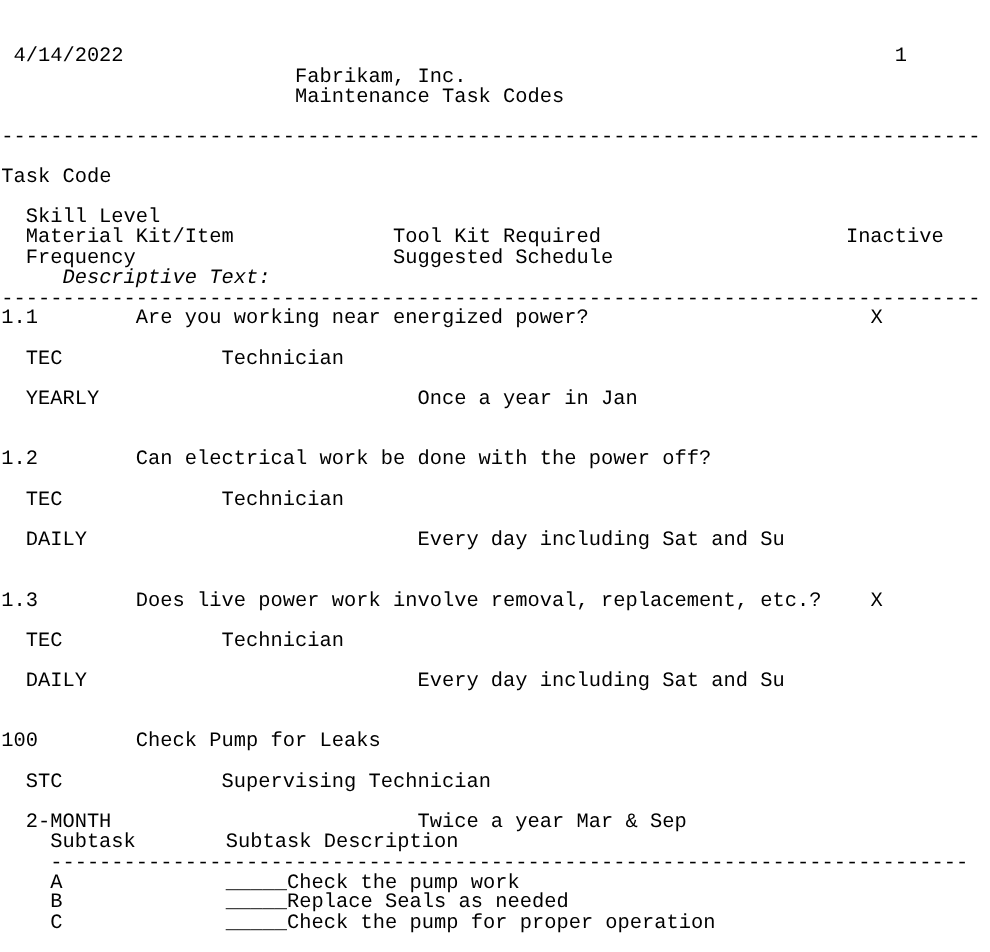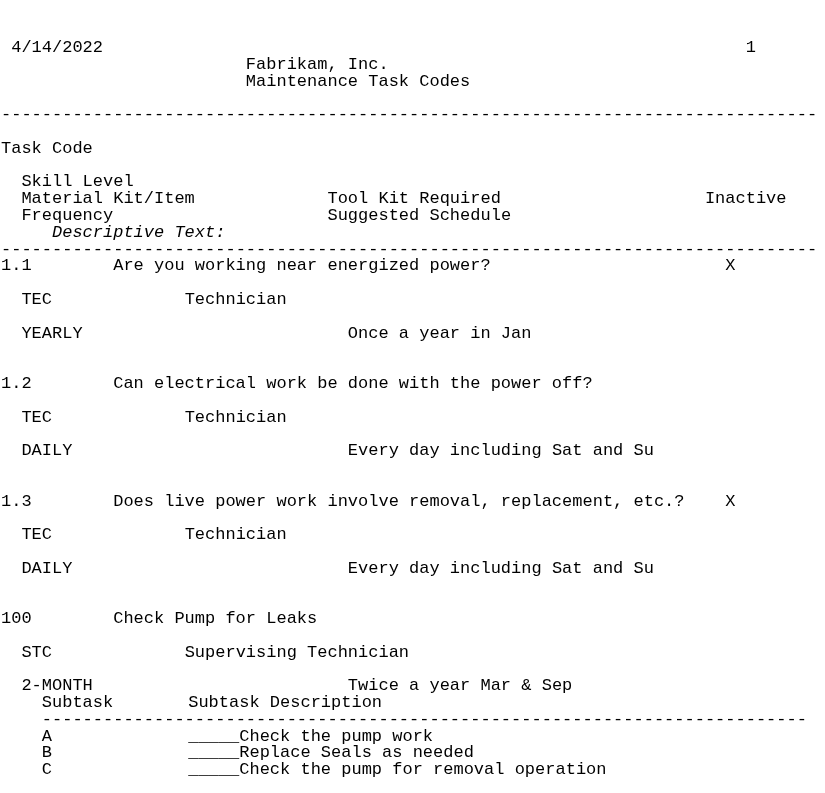--- a/index.html
+++ b/index.html
@@ -165,16 +165,16 @@
   <div class="ln">
     <span class="f c4">A</span>
     <span class="f c16">_____Check the pump work</span>
   </div>
   <div class="ln">
     <span class="f c4">B</span>
     <span class="f c16">_____Replace Seals as needed</span>
   </div>
   <div class="ln">
     <span class="f c4">C</span>
-    <span class="f c16">_____Check the pump for removal operation</span>
+    <span class="f c16">_____Check the pump for proper operation</span>
   </div>
 
 </div>
 
 </body></html>

